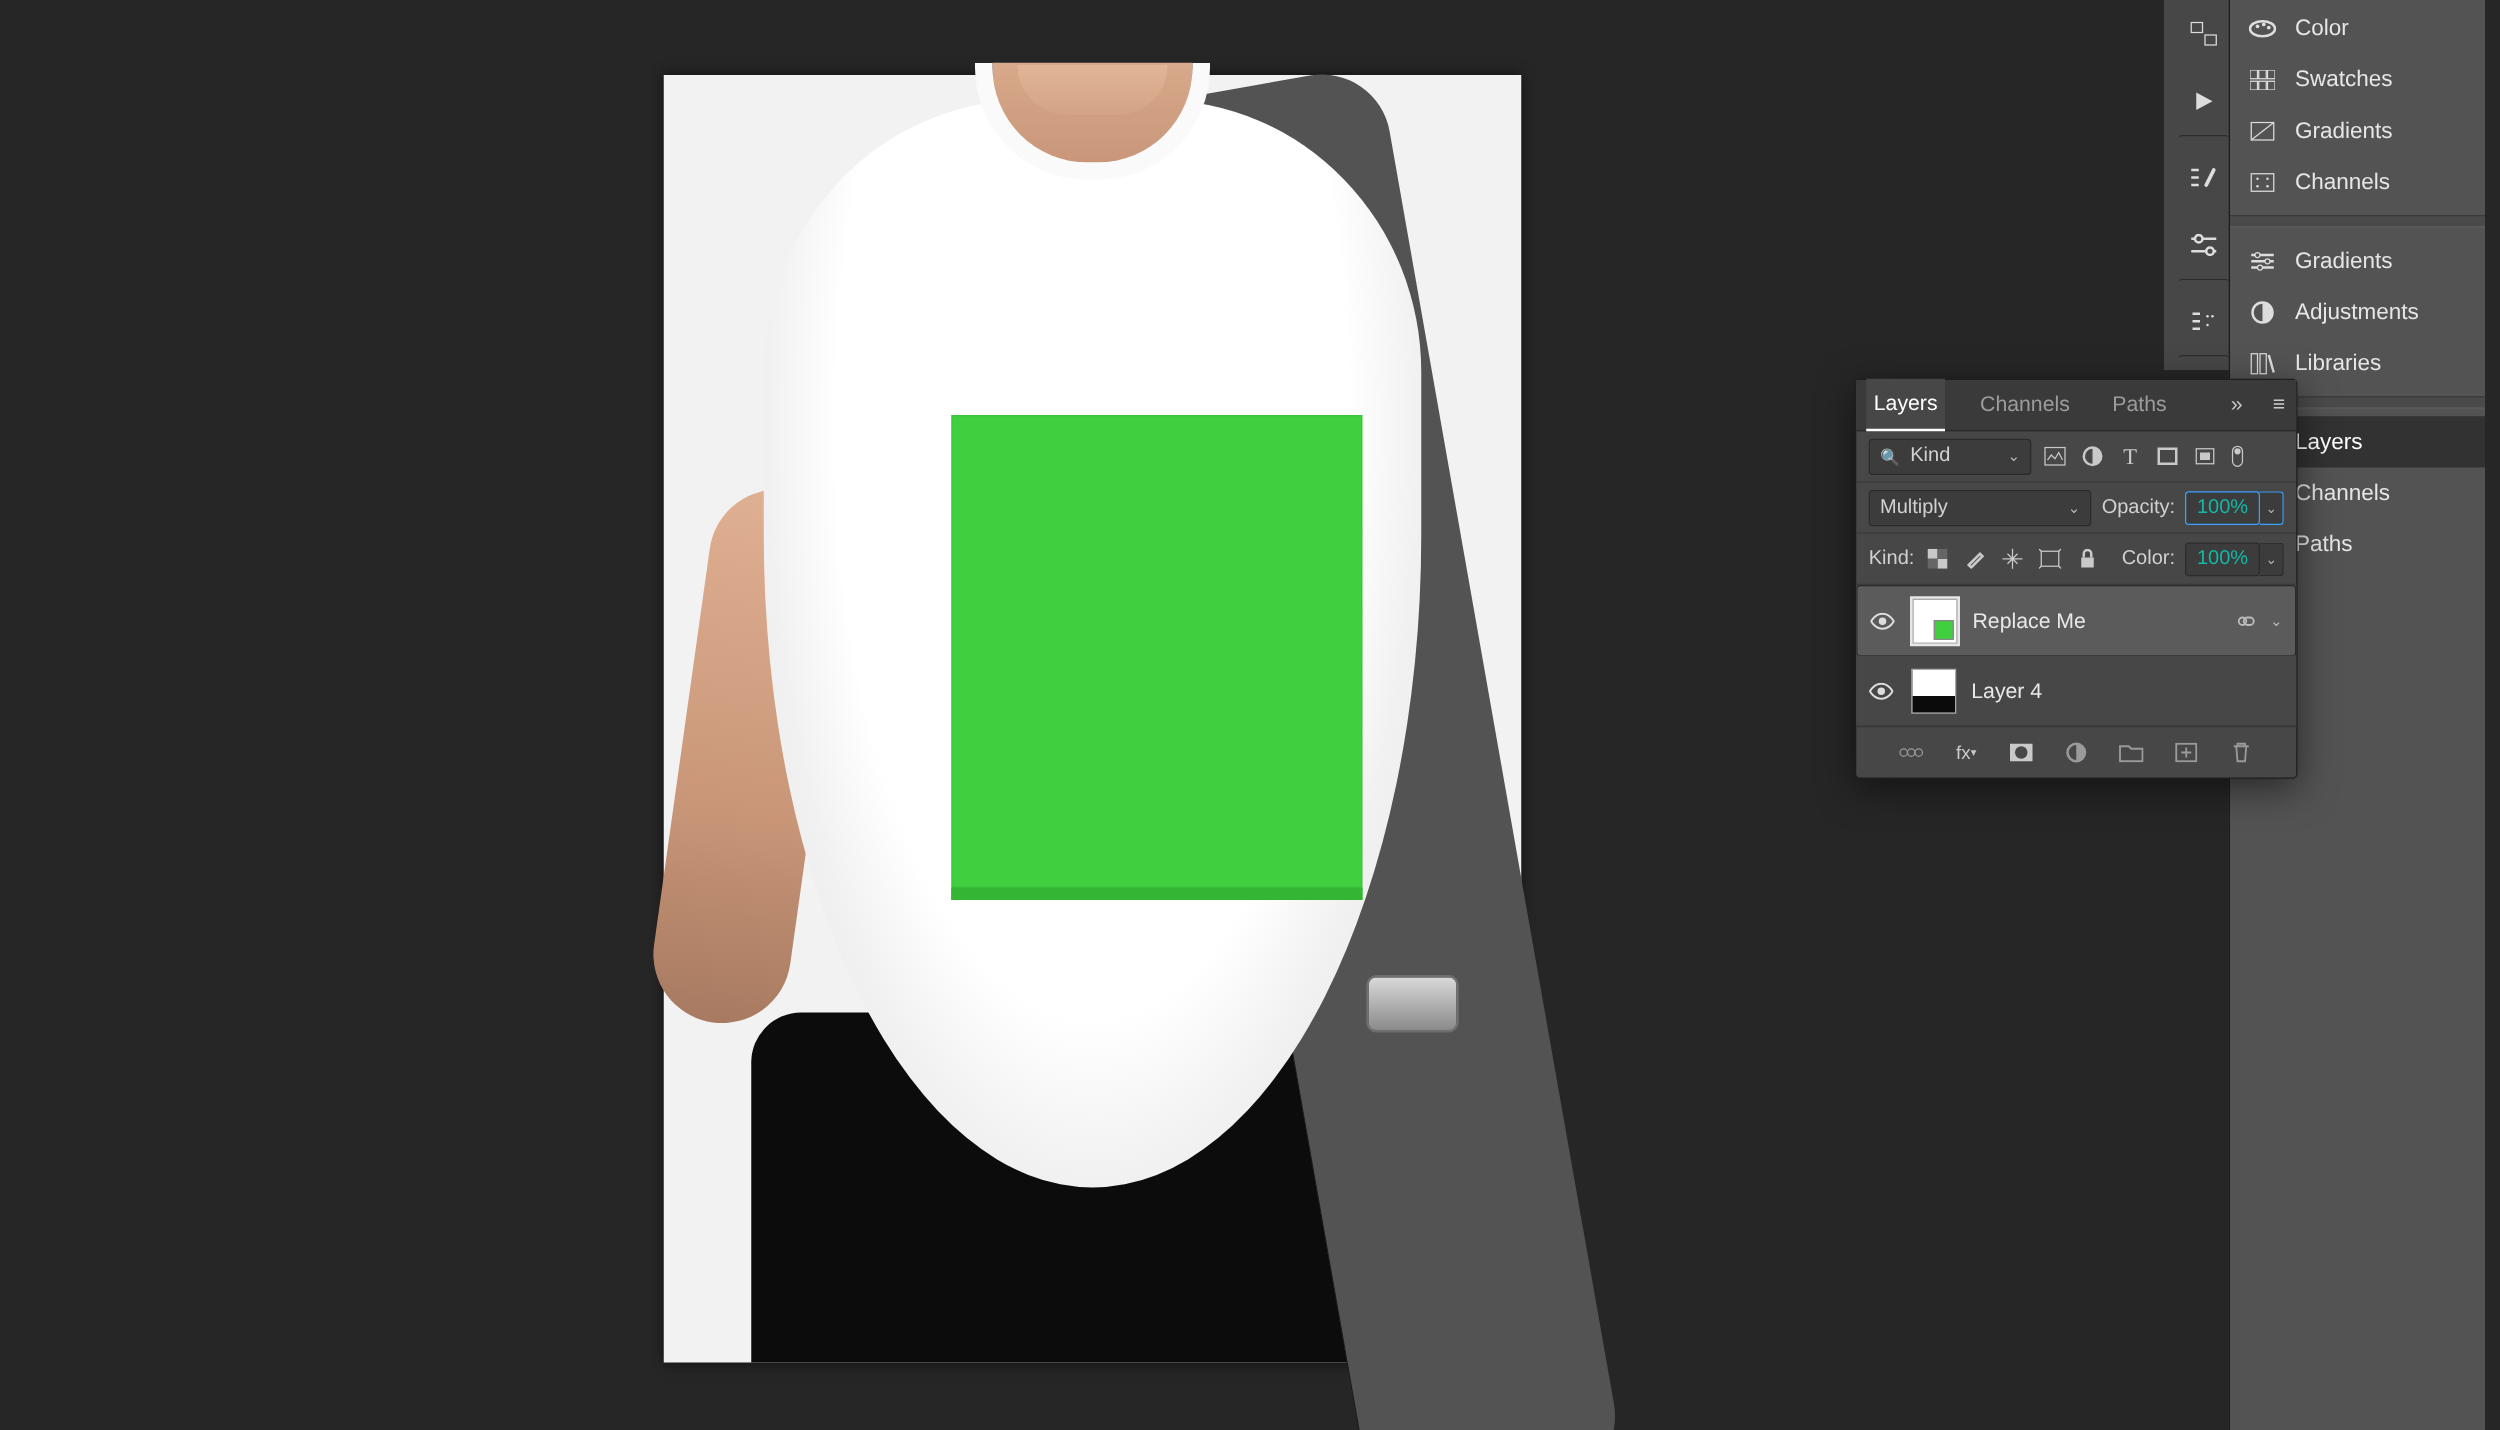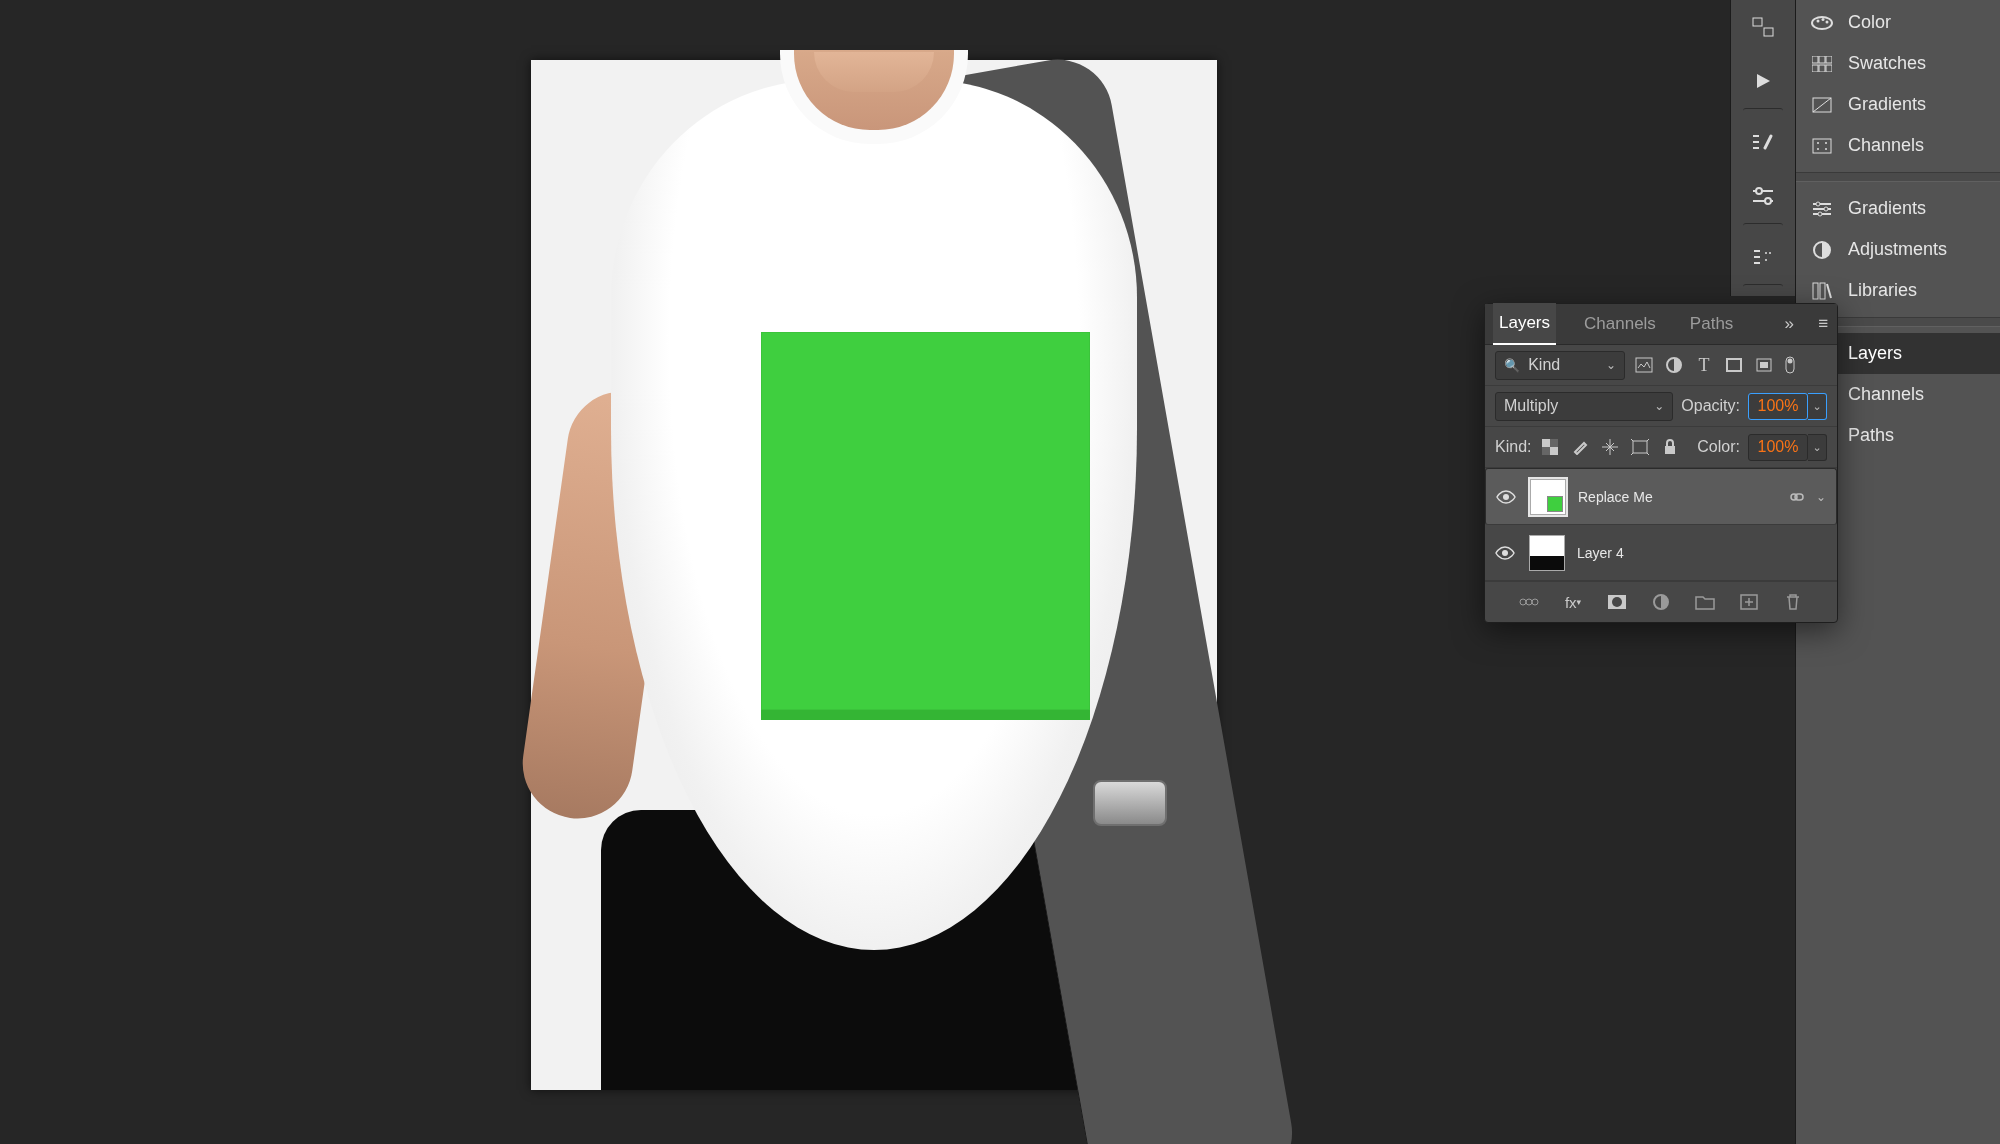--- a/index.html
+++ b/index.html
@@ -12,51 +12,51 @@
   .arm.right{right:14px;transform:rotate(-10deg)}
   .watch{position:absolute;right:50px;top:720px;width:70px;height:42px;background:linear-gradient(#d9d9d9,#8a8a8a);border-radius:8px;border:2px solid #6f6f6f}
   .pants{position:absolute;left:70px;right:70px;bottom:0;height:280px;background:#0c0c0c;border-radius:40px 40px 0 0}
   .green{position:absolute;left:230px;top:272px;width:329px;height:378px;background:#3fcf3f;border-bottom:10px solid #34b534;box-shadow:inset 0 0 0 1px rgba(0,0,0,.05)}
   .face{position:absolute;left:50%;top:-8px;transform:translateX(-50%);width:120px;height:40px;border-radius:0 0 60px 60px;background:linear-gradient(#e2b597,#d3a385)}
   
   .dock{position:absolute;right:204px;top:0;width:64px;height:296px;background:#474747;border-left:1px solid #1b1b1b;border-right:1px solid #1b1b1b}
   .dock-btn{height:54px;display:flex;align-items:center;justify-content:center;color:#ddd}
   .dock-sep{height:6px;margin:0 12px;border-top:1px solid #2c2c2c;border-radius:3px}
   
-  .right{position:absolute;right:0;top:0;width:204px;height:1144px;background:#535353;border-left:1px solid #1b1b1b}
+  .right{position:absolute;right:12px;top:0;width:204px;height:1144px;background:#535353;border-left:1px solid #1b1b1b}
   .pgroup{padding:2px 0}
   .prow{display:flex;align-items:center;height:41px;padding:0 14px;gap:14px;font-size:18px;color:#e6e6e6}
   .prow.active{background:#323232;color:#fff}
   .psep{height:8px;background:#4a4a4a;margin:4px 0;border-top:1px solid #3a3a3a;border-bottom:1px solid #606060}
   .picon{width:24px;height:20px;display:inline-flex;align-items:center;justify-content:center;color:#ddd}
   
   .layers{position:absolute;left:1484px;top:303px;width:352px;background:#474747;border:1px solid #1e1e1e;border-radius:4px;box-shadow:0 8px 30px rgba(0,0,0,.5)}
   .ltabs{display:flex;align-items:center;height:40px;background:#3a3a3a;border-bottom:1px solid #2a2a2a;padding:0 8px;gap:22px;font-size:17px}
   .ltab{color:#9c9c9c;padding:0 6px;height:100%;display:flex;align-items:center}
   .ltab.active{color:#fff;border-bottom:2px solid #fff;background:#474747}
   .ltabs .spacer{flex:1}
   .lrow{display:flex;align-items:center;height:40px;padding:0 10px;gap:8px;border-bottom:1px solid #3b3b3b;font-size:16px;color:#d1d1d1}
   .sel{background:#3c3c3c;border:1px solid #2b2b2b;border-radius:3px;display:flex;align-items:center;padding:0 8px;gap:8px;height:27px}
   .sel.kind{width:112px}
   .sel.blend{width:176px}
   .sel .chev{margin-left:auto;font-size:12px;color:#bbb}
-  .numbox{background:#3c3c3c;border:1px solid #3aa0ff;border-radius:3px;width:58px;height:25px;display:flex;align-items:center;justify-content:center;color:#f97316}
+  .numbox{background:#3c3c3c;border:1px solid #3aa0ff;border-radius:3px;width:58px;height:25px;display:flex;align-items:center;justify-content:center;color:#14b8a6}
   .numbox.plain{border-color:#2b2b2b}
   .dropchev{background:#3c3c3c;border:1px solid #2b2b2b;width:18px;height:25px;display:flex;align-items:center;justify-content:center;font-size:11px;color:#bbb;border-left:none;border-radius:0 3px 3px 0}
   .dropchev.hl{border-color:#3aa0ff}
   .ic{width:22px;height:22px;display:inline-flex;align-items:center;justify-content:center;color:#c9c9c9}
   .layerlist{background:#474747}
   .layerrow{display:flex;align-items:center;height:55px;padding:0 10px;gap:12px;border-bottom:1px solid #3b3b3b}
   .layerrow.sel{background:#5b5b5b}
   .eye{width:22px;text-align:center;color:#ddd}
   .thumb{width:34px;height:34px;border:1px solid #aaa;background:#fff;display:inline-block;position:relative}
   .thumb.so{outline:2px solid #e6e6e6}
   .thumb.so .mini{position:absolute;right:2px;bottom:2px;width:14px;height:14px;background:#3fcf3f;border:1px solid #888}
   .thumb.bg{background:linear-gradient(#fff 60%,#0b0b0b 60%)}
-  .lyname{color:#e8e8e8;font-size:14px}
+  .lyname{color:#e8e8e8;font-size:17px}
   .lyrow-tail{margin-left:auto;display:flex;align-items:center;gap:8px;color:#bbb}
   .footer{display:flex;align-items:center;justify-content:center;gap:22px;height:40px;color:#9a9a9a;border-top:1px solid #3b3b3b}
   svg{display:block}
 </style>
 </head>
 <body>
 
 <div class="canvas-area">
   <div class="doc">
     <div class="pants"></div>

